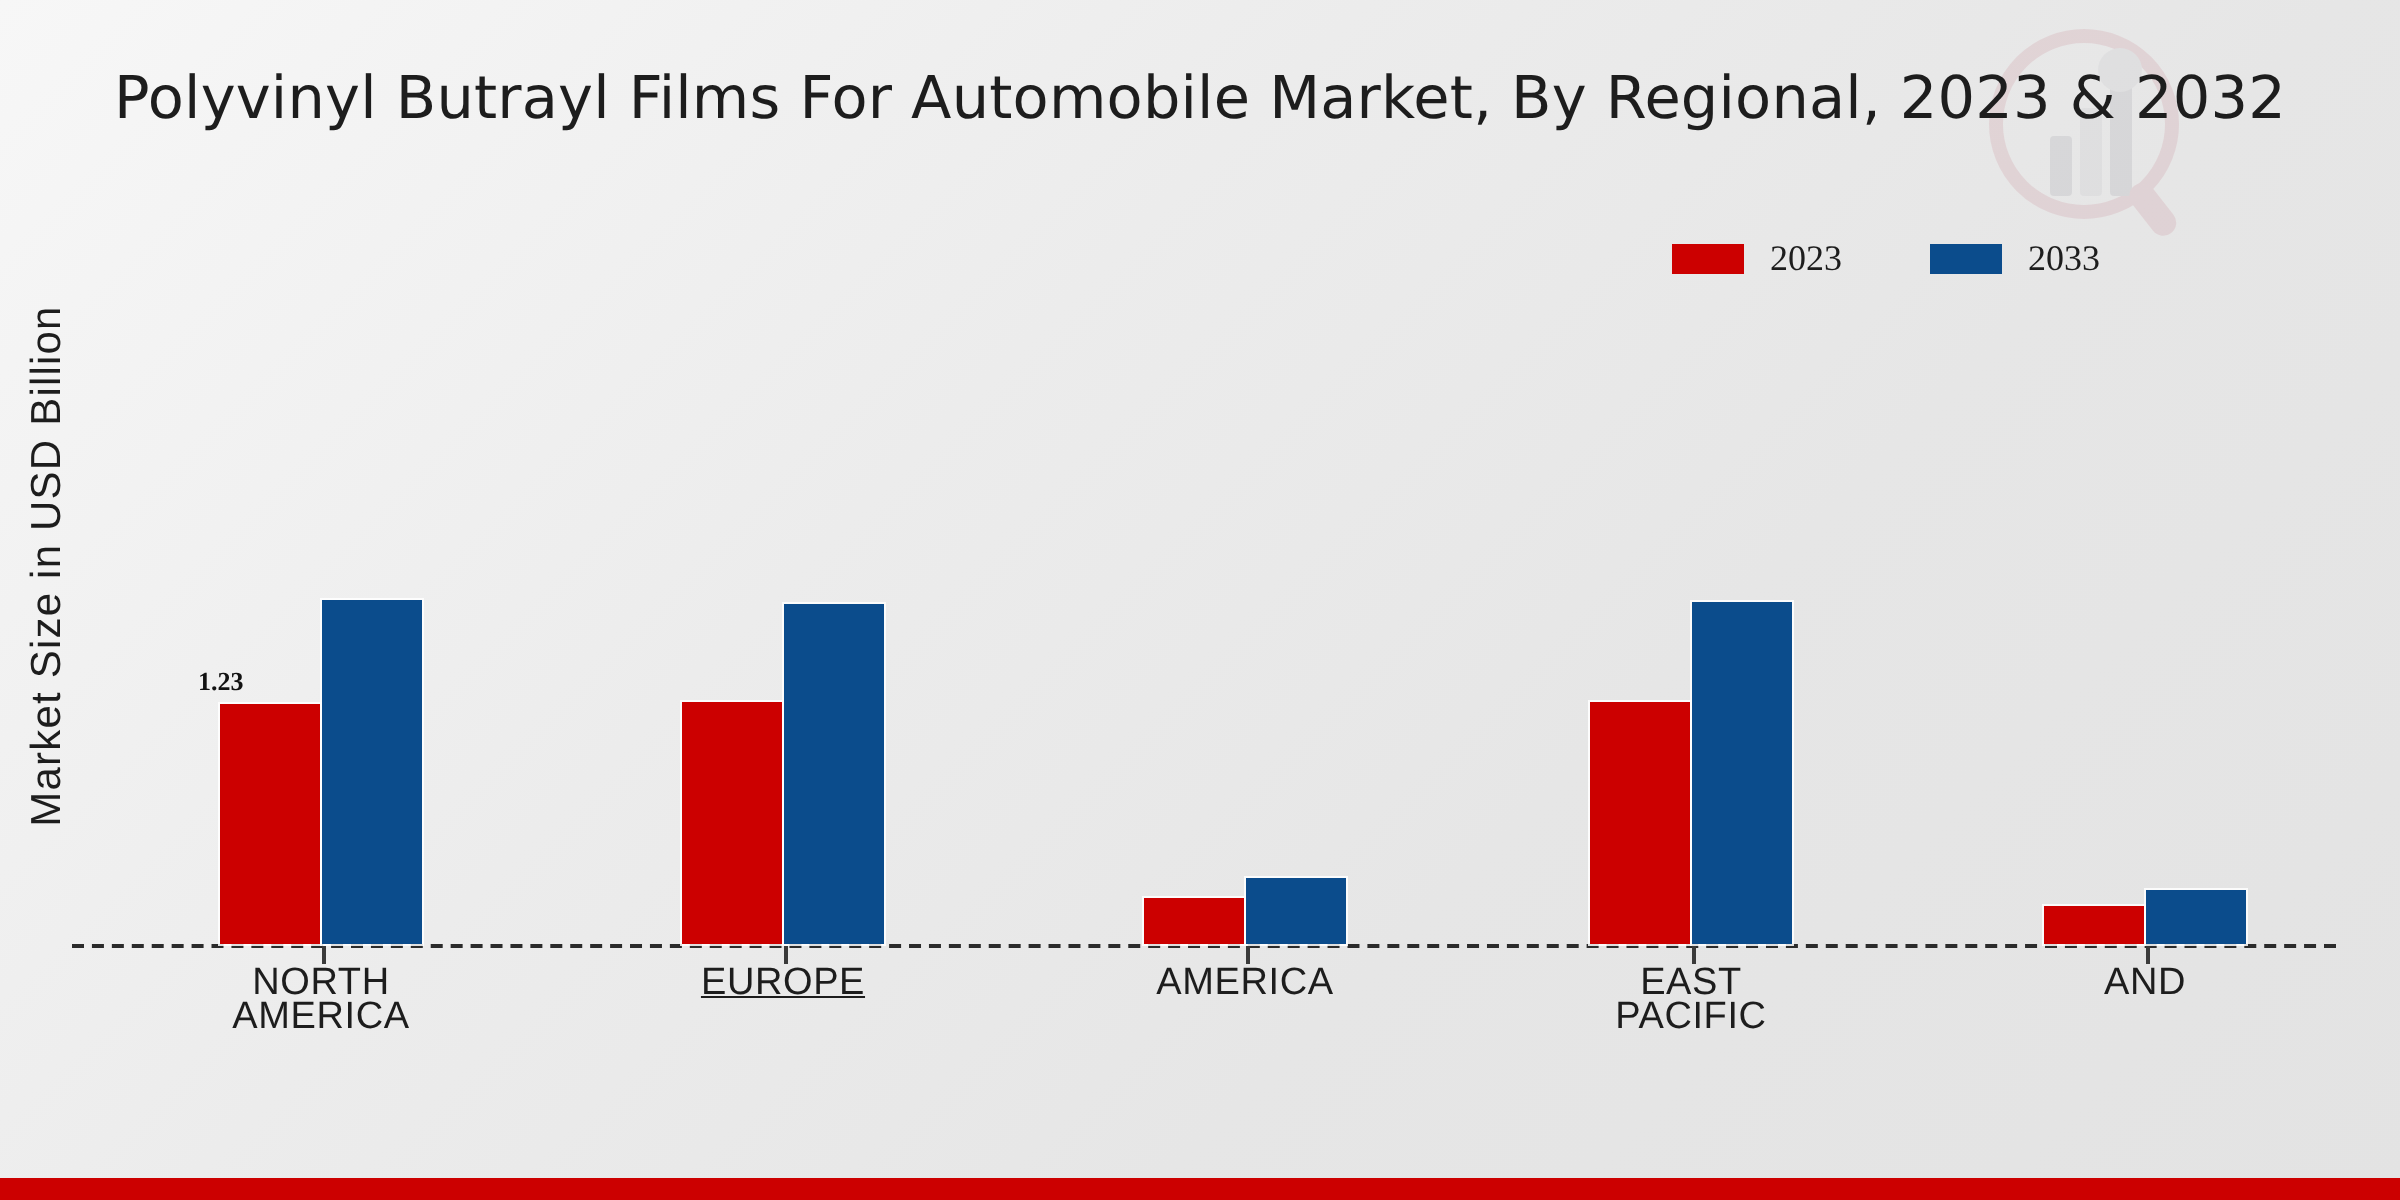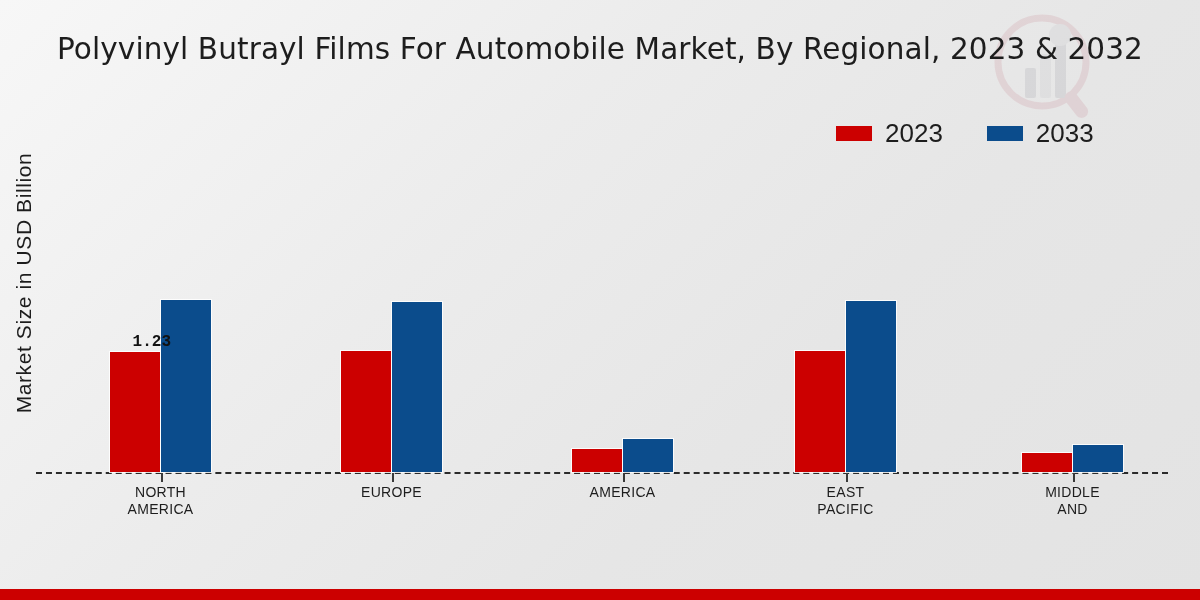--- a/index.html
+++ b/index.html
@@ -77,22 +77,22 @@
     display: flex;
     align-items: center;
     gap: 13px;
   }
   .legend-swatch {
     width: 36px;
     height: 15px;
     display: block;
   }
   .legend-label {
-    font-family: Liberation Sans, sans-serif;
-    font-size: 26px;
+    font-family: Liberation Serif, serif;
+    font-size: 18px;
     color: #1d1d1d;
     line-height: 1;
   }
 
   
   #plot-area {
     position: absolute;
     left: 0;
     top: 0;
     width: 1200px;
@@ -117,35 +117,35 @@
   .tick-mark {
     position: absolute;
     top: 473px;
     width: 0;
     height: 9px;
     border-left: 2px solid #3a3a3a;
   }
 
   .value-label {
     position: absolute;
-    font-family: Liberation Mono, monospace;
-    font-size: 16px;
+    font-family: Liberation Serif, serif;
+    font-size: 13px;
     font-weight: bold;
     color: #121212;
     white-space: nowrap;
-    text-align: right;
+    text-align: left;
   }
 
   .cat-label {
     position: absolute;
     top: 484px;
     width: 190px;
     text-align: center;
     font-family: "Liberation Sans", sans-serif;
-    font-size: 14px;
+    font-size: 19px;
     color: #1d1d1d;
     line-height: 16.5px;
     letter-spacing: 0.3px;
   }
 
   
   #footer-band {
     position: absolute;
     left: 0;
     top: 589px;
@@ -199,35 +199,34 @@
         <div class="bar" style="position: absolute; left: 1073px; top: 444.672px; width: 50px; height: 27.328px; background: rgb(11, 76, 140); box-shadow: rgba(255, 255, 255, 0.85) 0px 0px 0px 1px;"></div>
         <div class="value-label" style="left: 99px; top: 332.952px; width: 72px;">1.23</div>
       </div>
     <div id="labels-layer">
         <div class="tick-mark" style="left: 160.5px;"></div>
         <div class="cat-label" style="left: 65.5px;">
           <div>NORTH</div>
           <div>AMERICA</div>
         </div>
         <div class="tick-mark" style="left: 391.5px;"></div>
-        <div class="cat-label" style="left: 296.5px;">
+        <div class="cat-label" style="left: 296.5px; text-decoration: underline;">
           <div>EUROPE</div>
         </div>
         <div class="tick-mark" style="left: 622.5px;"></div>
         <div class="cat-label" style="left: 527.5px;">
           <div>AMERICA</div>
         </div>
         <div class="tick-mark" style="left: 845.5px;"></div>
         <div class="cat-label" style="left: 750.5px;">
           <div>EAST</div>
           <div>PACIFIC</div>
         </div>
         <div class="tick-mark" style="left: 1072.5px;"></div>
         <div class="cat-label" style="left: 977.5px;">
-          <div>MIDDLE</div>
           <div>AND</div>
         </div>
       </div>
   </div>
 
   <div id="footer-band" style="background: rgb(204, 0, 0);"></div>
 
 </div>
 
 </body></html>

